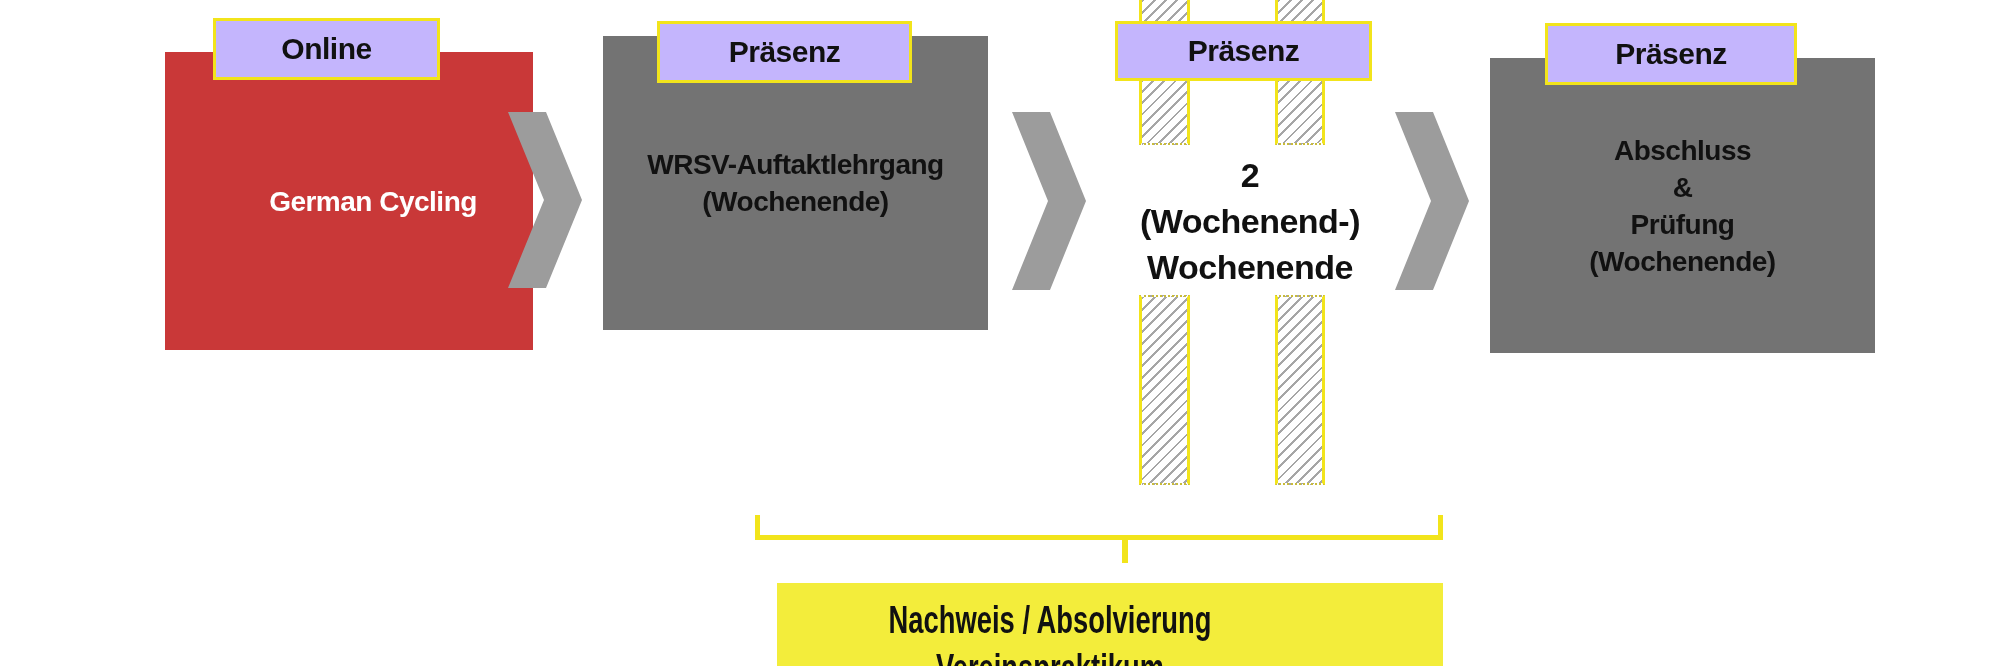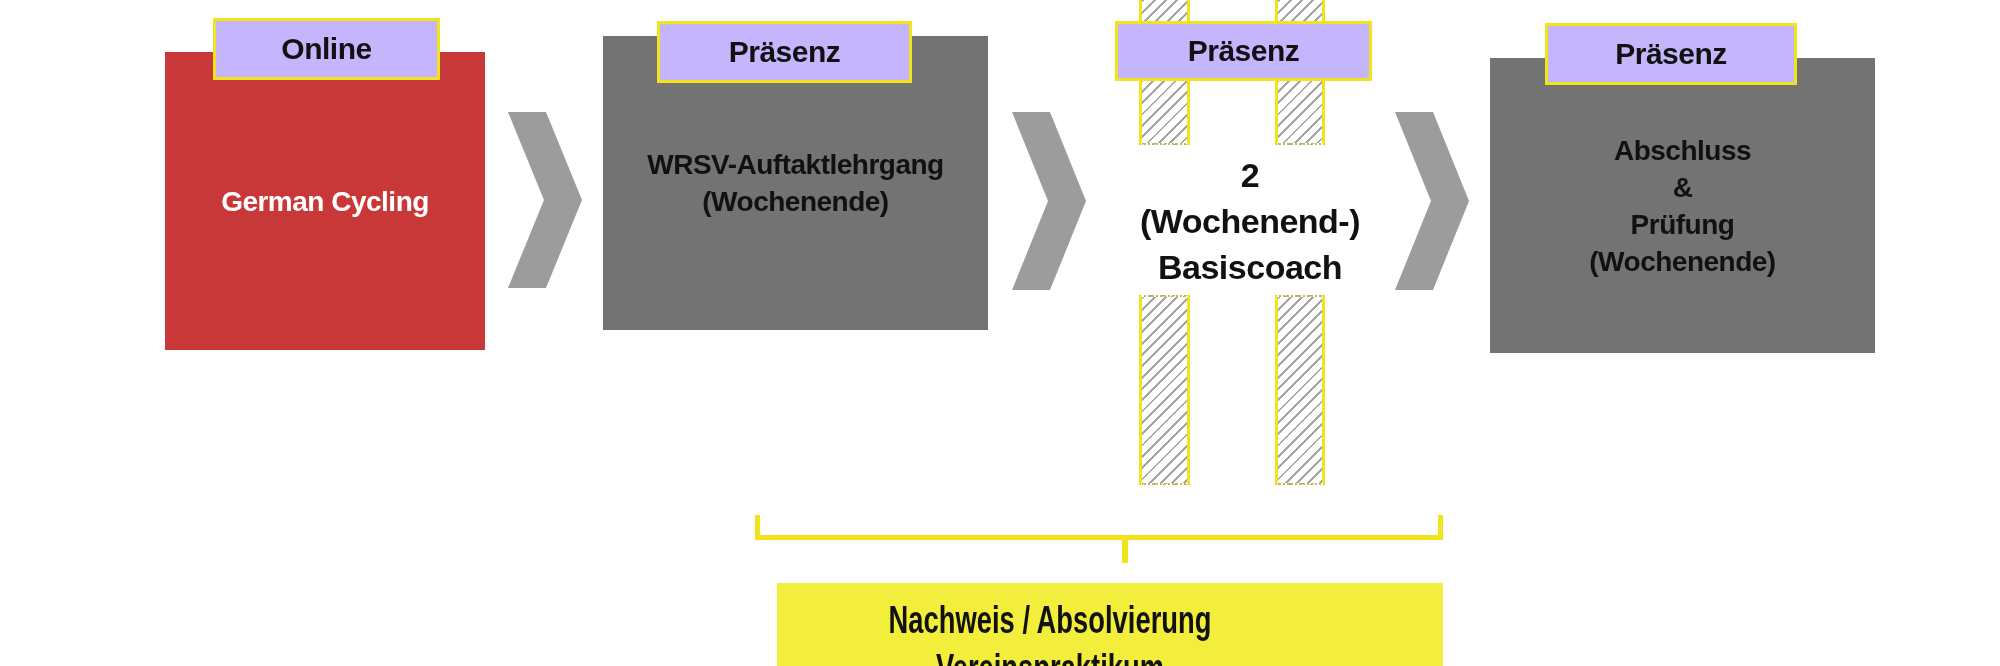--- a/index.html
+++ b/index.html
@@ -7,21 +7,21 @@
     position:relative;width:2000px;height:666px;overflow:hidden;background:#ffffff;
     font-family:"Liberation Sans",sans-serif;font-weight:bold;color:#111;
   }
   .abs{position:absolute;}
   
   .step{
     display:flex;flex-direction:column;align-items:center;justify-content:center;
     text-align:center;letter-spacing:-0.5px;
   }
   .step .ln{font-size:28px;line-height:37px;white-space:nowrap;}
-  .step-red{background:#C93838;color:#ffffff;}
+  .step-red{background:#C93838;color:#ffffff;padding-left:48px;}
   .step-yel{background:#737373;color:#111111;}
   
   .tag{
     background:#c4b5fd;border:3px solid #F2E41B;box-sizing:border-box;
     display:flex;align-items:center;justify-content:center;
     font-size:30px;color:#111;letter-spacing:-0.5px;z-index:5;
   }
   
   .chev{z-index:1;}
   
@@ -81,21 +81,21 @@
   </svg>
 
   <div class="abs col col-top" style="left:1139px;top:0px;width:51px;height:145px;"></div>
   <div class="abs col col-top" style="left:1275px;top:0px;width:50px;height:145px;"></div>
   <div class="abs tag" style="left:1115px;top:21px;width:257px;height:60px;">
     <span>Präsenz</span>
   </div>
   <div class="abs midtext" style="left:1080px;top:152px;width:340px;">
     <div class="ln">2</div>
     <div class="ln">(Wochenend-)</div>
-    <div class="ln">Basiscoach</div>
+    <div class="ln">Wochenende</div>
   </div>
   <div class="abs col col-bot" style="left:1139px;top:295px;width:51px;height:190px;"></div>
   <div class="abs col col-bot" style="left:1275px;top:295px;width:50px;height:190px;"></div>
 
   <svg class="abs chev" style="left:1395px;top:112px;" width="74" height="178" viewBox="0 0 74 178">
     <polygon points="0,0 38,0 74,89 38,178 0,178 36,89" fill="#9C9C9C"></polygon>
   </svg>
 
   <div class="abs step step-yel" style="left:1490px;top:58px;width:385px;height:295px;">
     <div class="ln">Abschluss</div>

